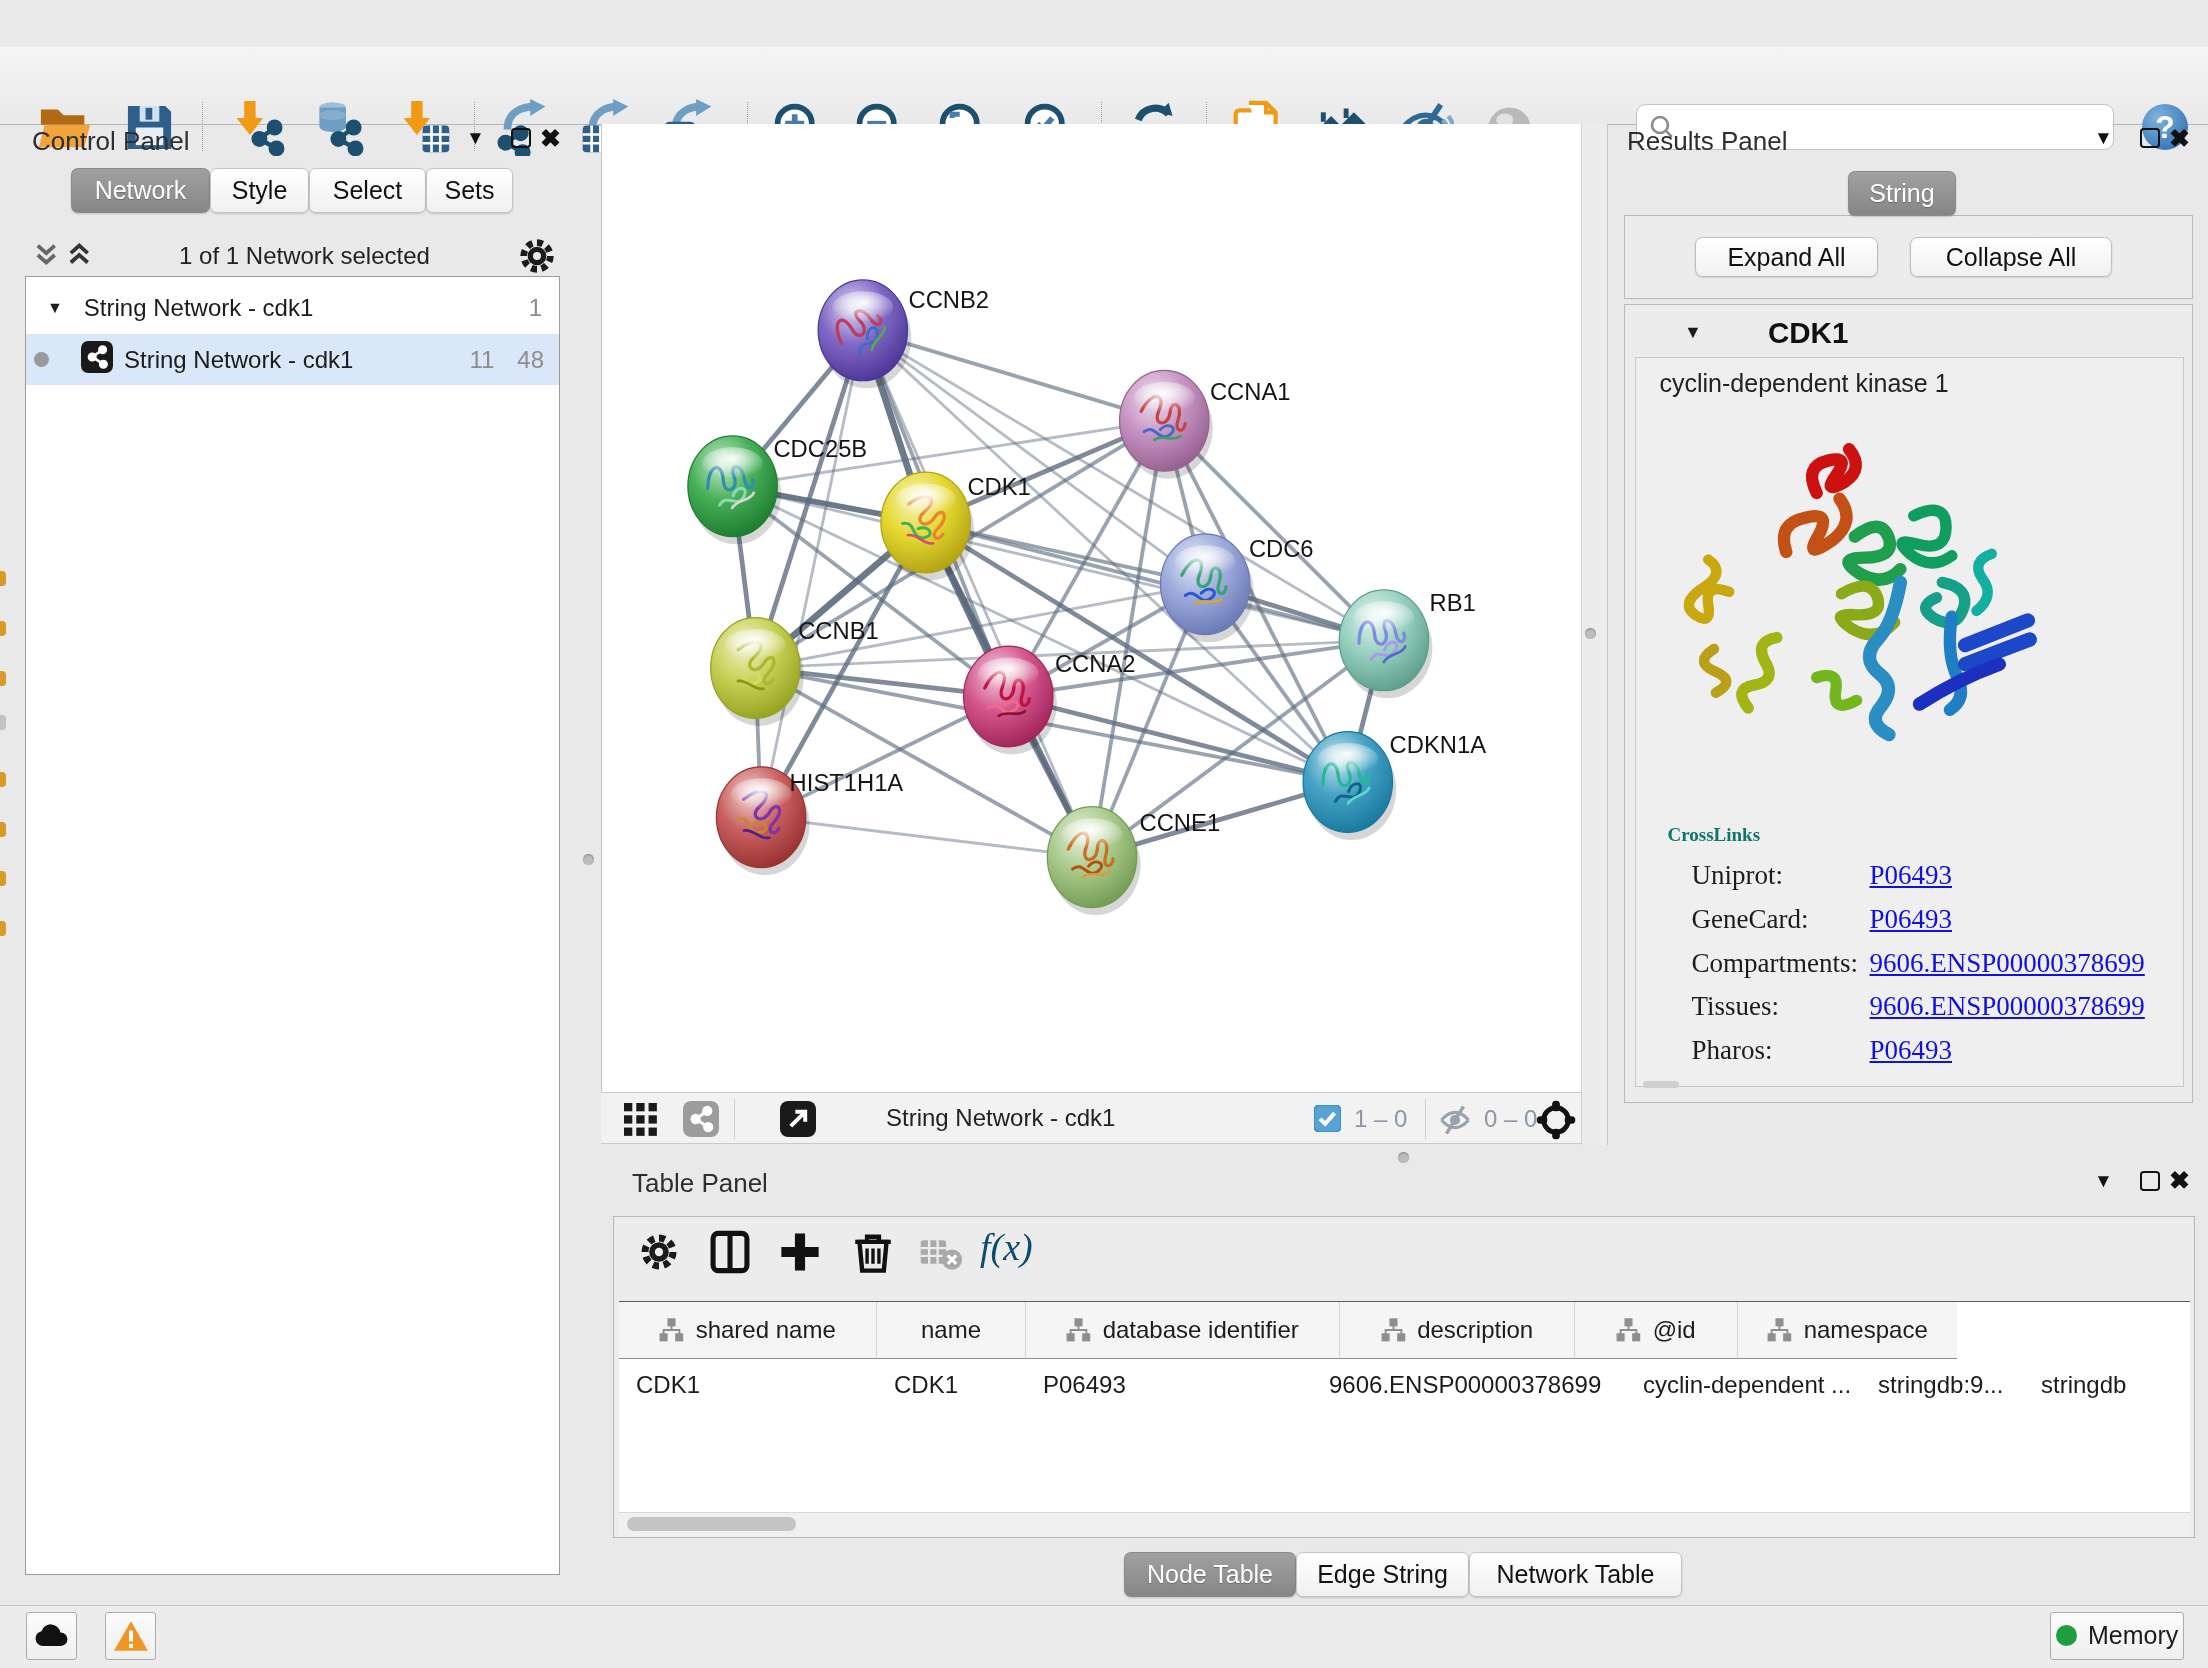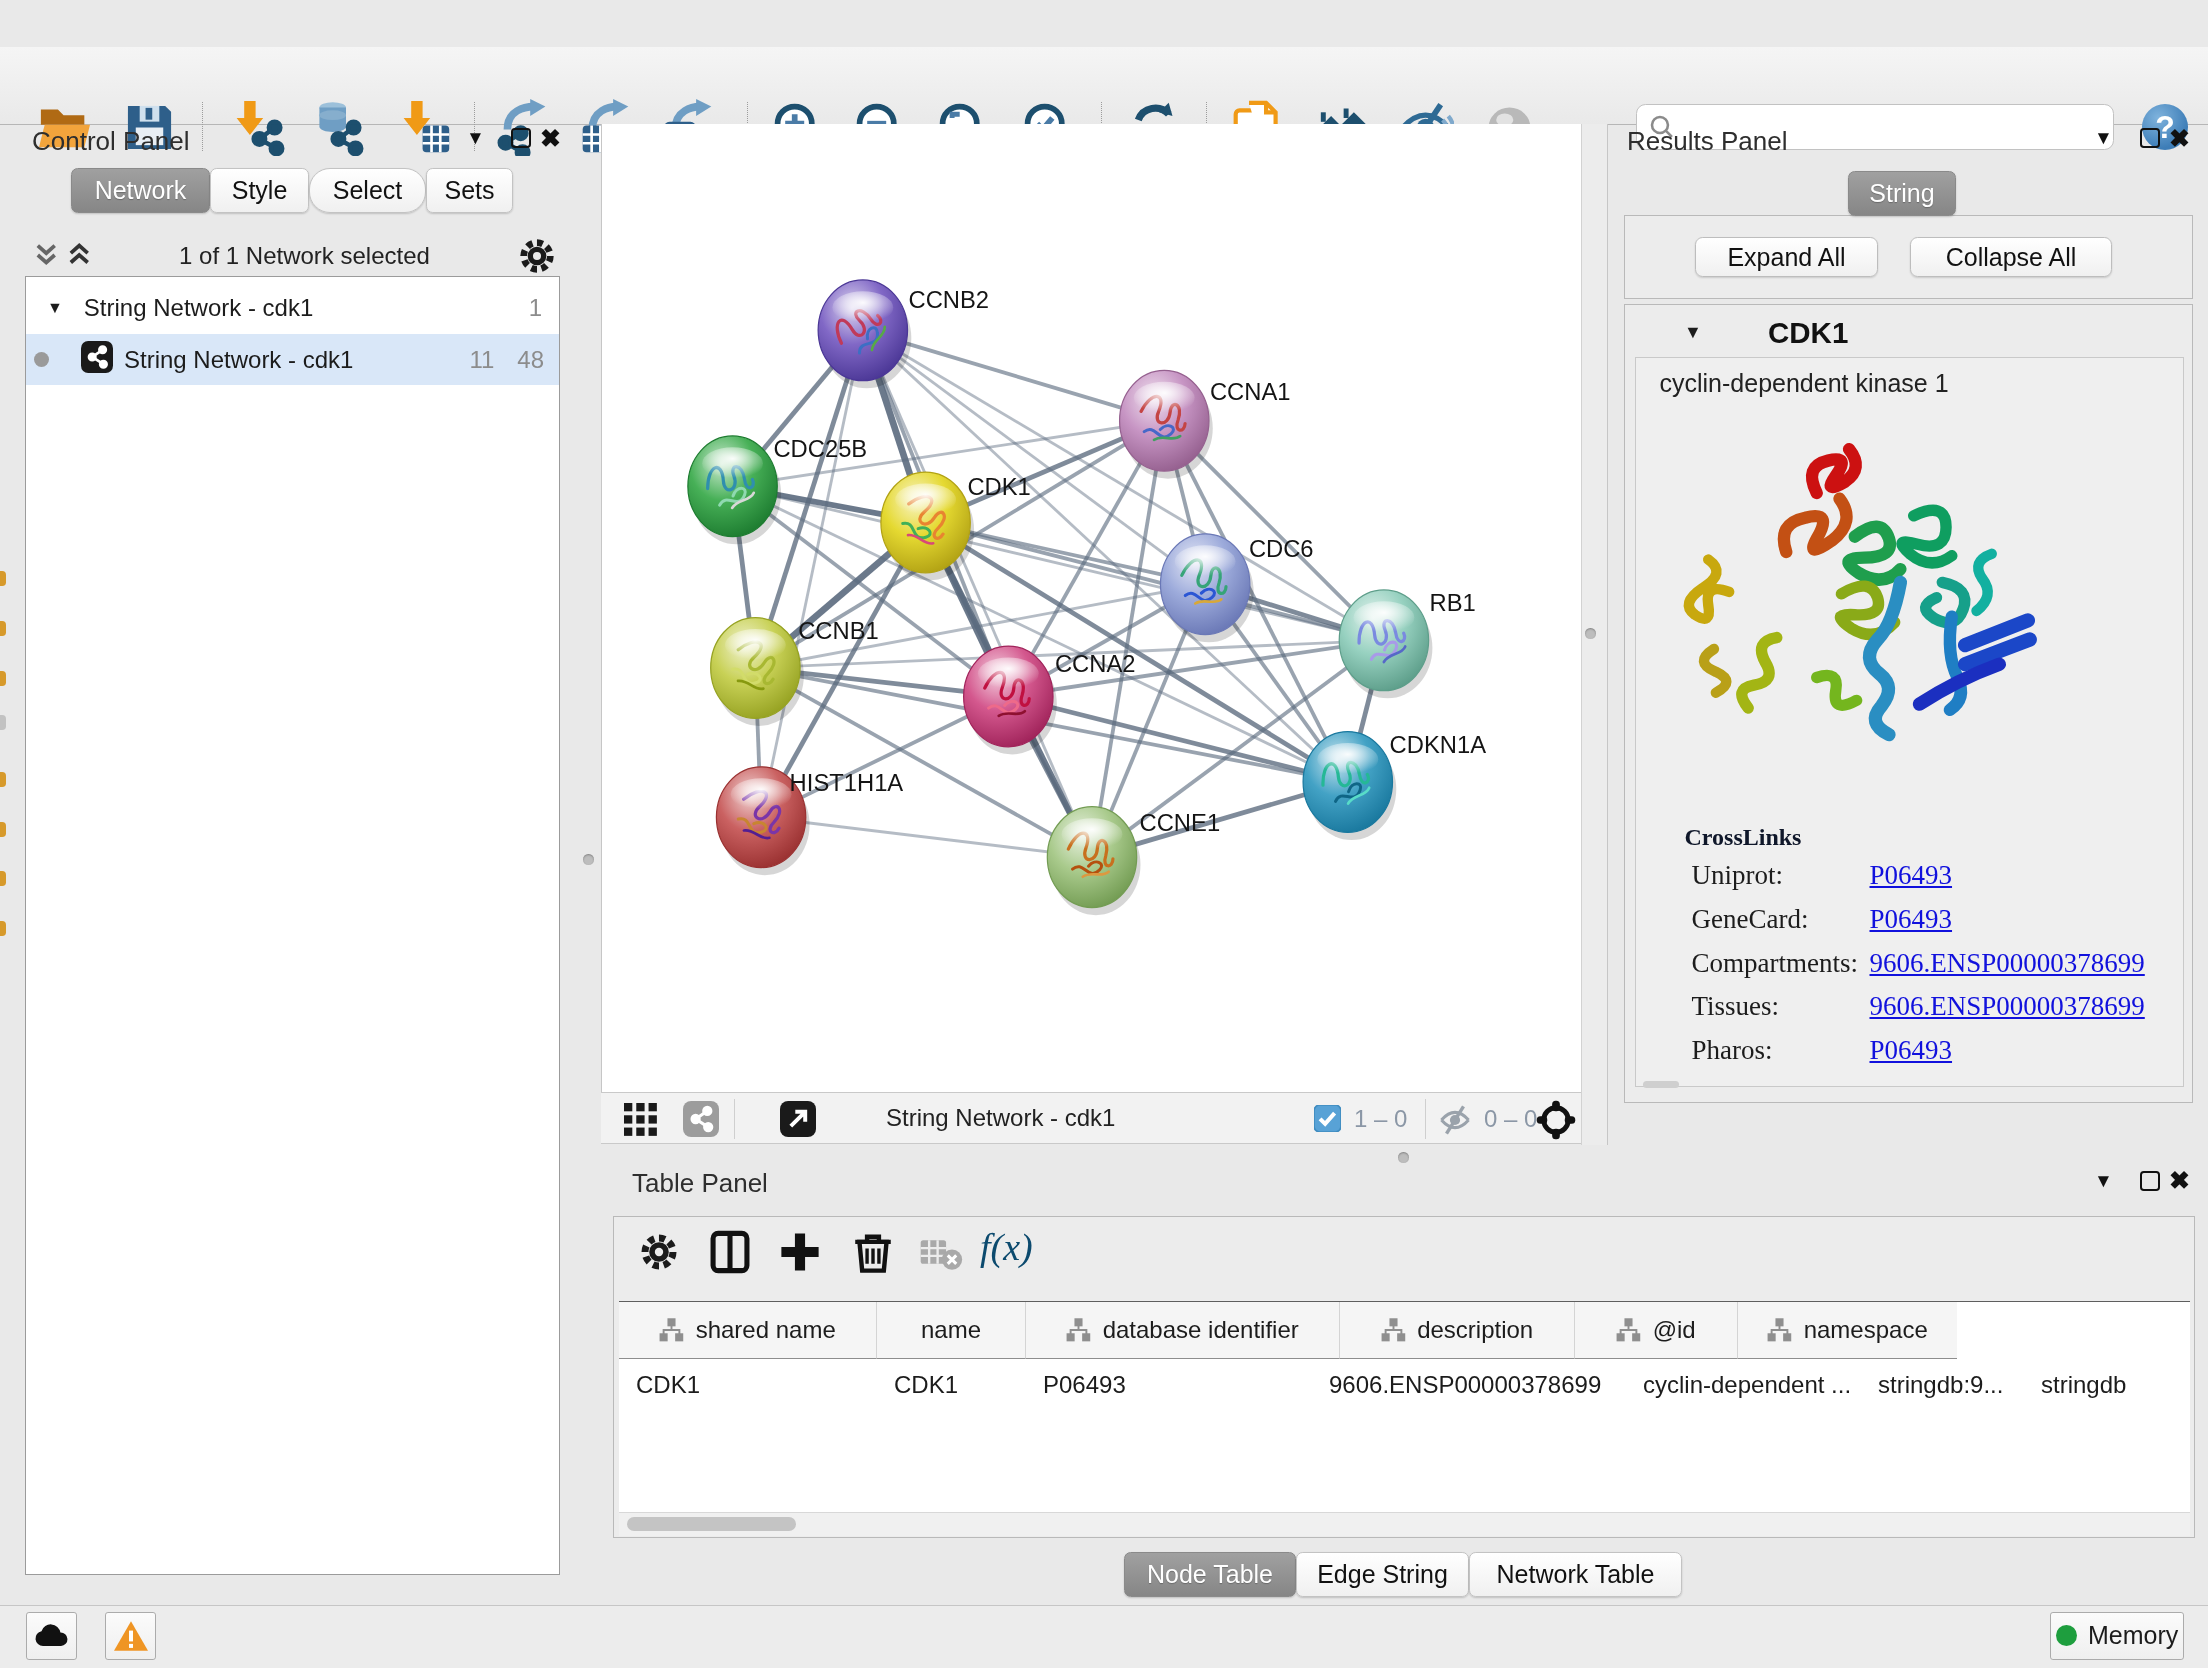--- a/index.html
+++ b/index.html
@@ -266,21 +266,21 @@
   <span class="dock-mark" style="top:921px;"></span>
 
   <div>
     <span class="abs panel-title" style="left:32px;top:126px;">Control Panel</span>
     <span class="corner-ico" style="left:466px;top:127px;">▼</span>
     <span class="corner-box" style="left:511px;top:128px;"></span>
     <span class="corner-x" style="left:540px;top:124px;">✖</span>
 
     <div class="tab active" style="left:71px;top:168px;width:139px;">Network</div>
     <div class="tab" style="left:210px;top:168px;width:99px;">Style</div>
-    <div class="tab" style="left:309px;top:168px;width:117px;border-radius:21px;">Select</div>
+    <div class="tab" style="left:309px;top:168px;width:117px;">Select</div>
     <div class="tab" style="left:426px;top:168px;width:87px;">Sets</div>
 
     <span class="abs" style="left:32px;top:240px;">
       <svg width="28.5" height="30" viewBox="0 0 15 16">
           <g fill="none" stroke="#666" stroke-width="2">
             <path d="M3 3l4.5 4L12 3M3 8l4.5 4L12 8"></path>
           </g>
         </svg>
     </span>
     <span class="abs" style="left:65px;top:240px;">
@@ -641,21 +641,21 @@
             <path d="M252 110 q34 -16 34 12 q0 26 -30 18 q-28 -8 -8 10 q22 18 44 2" stroke="#0f9e60" stroke-width="12"></path>
             <path d="M282 180 q30 6 22 28 q-8 22 -30 10 q-20 -12 2 -22" stroke="#16a08a" stroke-width="12"></path>
             <path d="M238 180 q-8 44 -24 60 q-18 20 2 36 q18 14 2 34 q-16 18 8 30" stroke="#2a8ec2" stroke-width="14"></path>
             <path d="M292 216 q-6 40 6 64 q10 22 -8 34" stroke="#1f7ec4" stroke-width="13"></path>
             <path d="M306 246 L372 220 M306 266 L374 240" stroke="#1b47c8" stroke-width="15"></path>
             <path d="M258 308 q40 -26 84 -42" stroke="#1b2fc0" stroke-width="14"></path>
             <path d="M318 210 q20 -16 6 -34 q-12 -18 10 -26" stroke="#12b0a0" stroke-width="11"></path>
           </g>
         </svg>
 
-        <span class="abs serif" style="left:49px;top:466px;font-size:24px;font-weight:bold;color:#0f172a;">CrossLinks</span>
+        <span class="abs serif" style="left:32px;top:466px;font-size:19px;font-weight:bold;color:#0f766e;">CrossLinks</span>
         <span class="abs serif" style="left:56px;top:502px;font-size:27px;">Uniprot:</span>
         <a class="abs serif xlink" style="left:234px;top:502px;font-size:27px;">P06493</a>
         <span class="abs serif" style="left:56px;top:546px;font-size:27px;">GeneCard:</span>
         <a class="abs serif xlink" style="left:234px;top:546px;font-size:27px;">P06493</a>
         <span class="abs serif" style="left:56px;top:590px;font-size:27px;">Compartments:</span>
         <a class="abs serif xlink" style="left:234px;top:590px;font-size:27px;">9606.ENSP00000378699</a>
         <span class="abs serif" style="left:56px;top:633px;font-size:27px;">Tissues:</span>
         <a class="abs serif xlink" style="left:234px;top:633px;font-size:27px;">9606.ENSP00000378699</a>
         <span class="abs serif" style="left:56px;top:677px;font-size:27px;">Pharos:</span>
         <a class="abs serif xlink" style="left:234px;top:677px;font-size:27px;">P06493</a>

